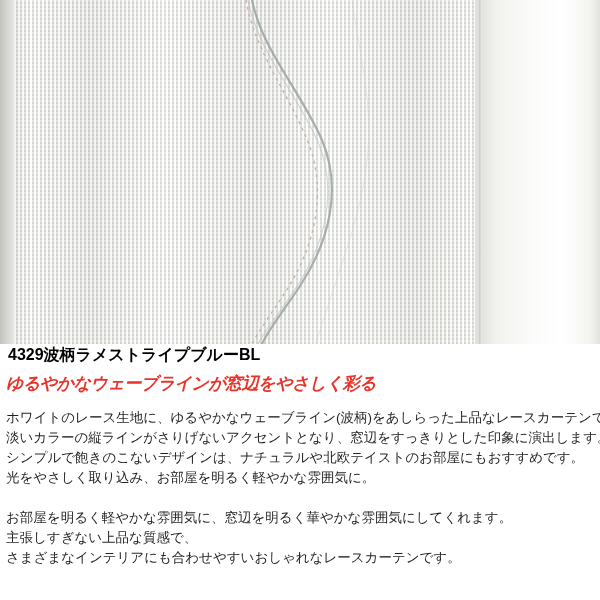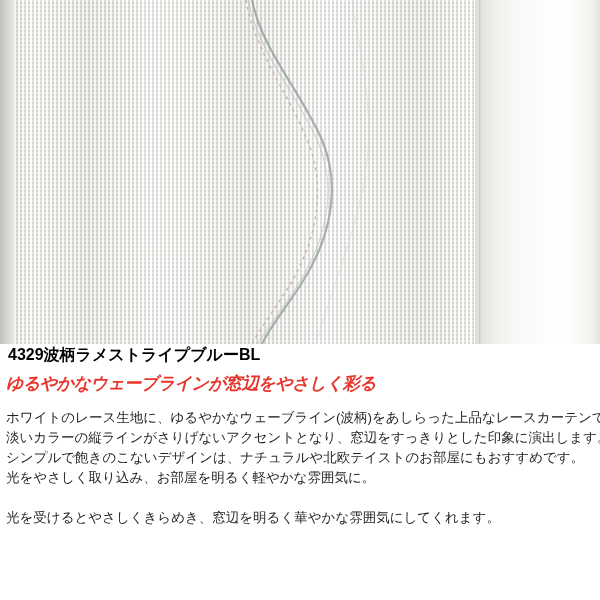--- a/index.html
+++ b/index.html
@@ -150,16 +150,18 @@
   <div class="product-code">4329波柄ラメストライプブルーBL</div>
 
   <div class="catch-copy">ゆるやかなウェーブラインが窓辺をやさしく彩る</div>
 
   <div class="description">
     <p>ホワイトのレース生地に、ゆるやかなウェーブライン(波柄)をあしらった上品なレースカーテンです。</p>
     <p>淡いカラーの縦ラインがさりげないアクセントとなり、窓辺をすっきりとした印象に演出します。</p>
     <p>シンプルで飽きのこないデザインは、ナチュラルや北欧テイストのお部屋にもおすすめです。</p>
     <p>光をやさしく取り込み、お部屋を明るく軽やかな雰囲気に。</p>
     <div class="para-gap"></div>
-    <p>光を受けるとやさしくきらめき、窓辺を明るく華やかな雰囲気にしてくれます。</p>
+    <p>お部屋を明るく軽やかな雰囲気に、窓辺を明るく華やかな雰囲気にしてくれます。</p>
+    <p>主張しすぎない上品な質感で、</p>
+    <p>さまざまなインテリアにも合わせやすいおしゃれなレースカーテンです。</p>
   </div>
 
 </div>
 
 </body></html>

